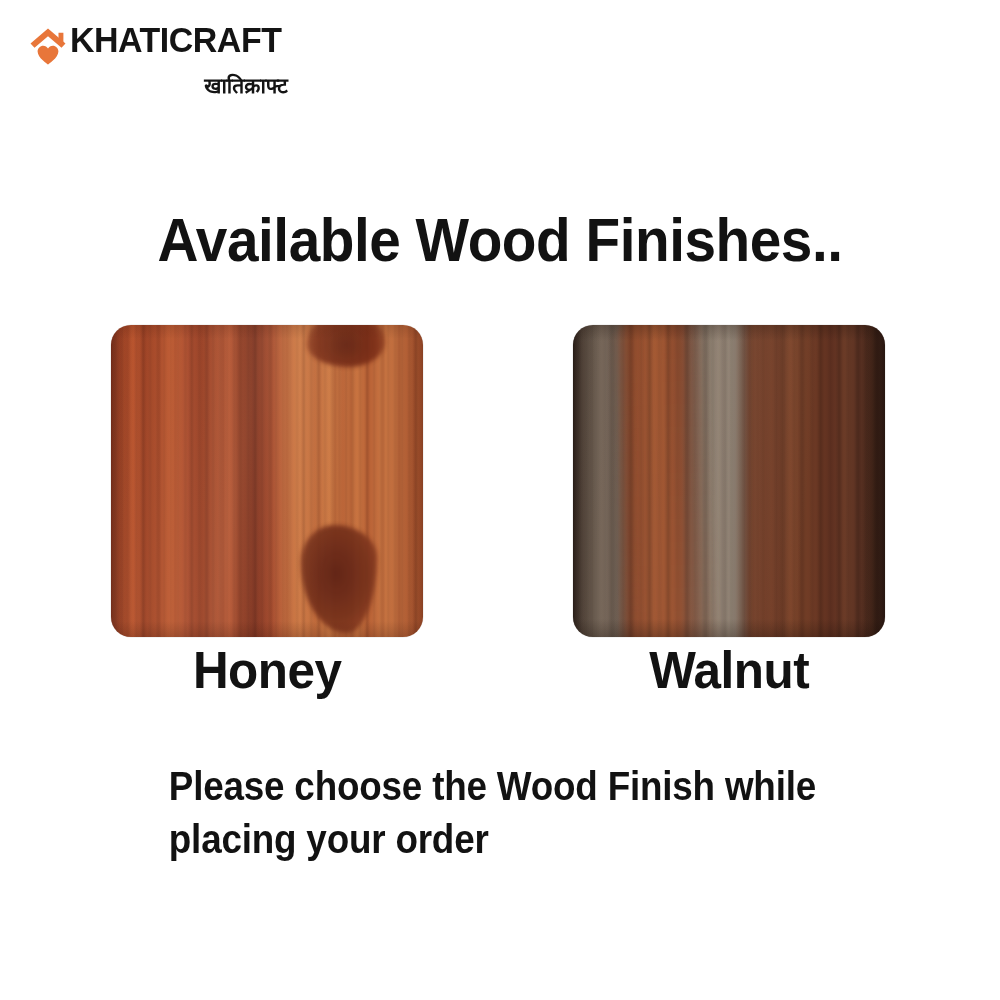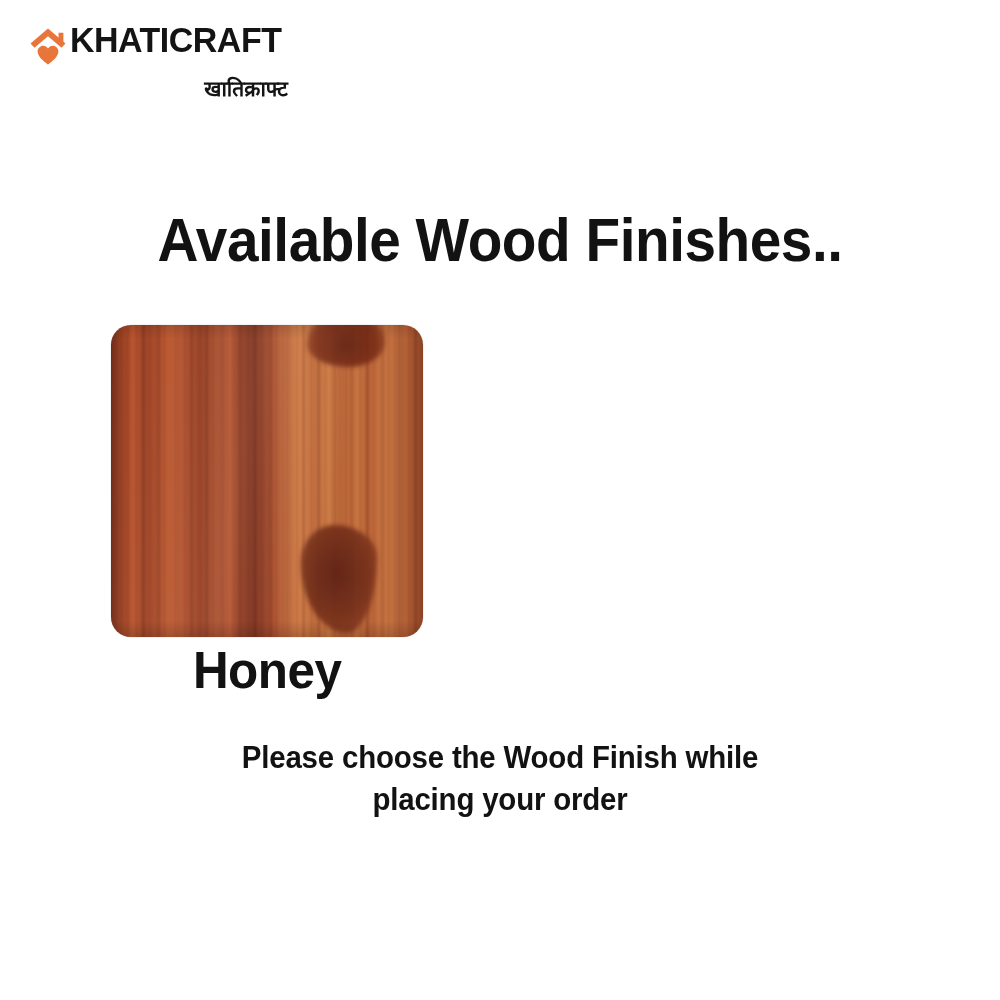--- a/index.html
+++ b/index.html
@@ -34,38 +34,37 @@
     height: 42px;
     flex: 0 0 auto;
     margin-top: 4px;
     margin-right: 2px;
   }
   .brand-text {
     display: flex;
     flex-direction: column;
     align-items: flex-end;
     line-height: 1;
-    gap: 8px;
   }
   .brand-wordmark {
     font-family: "Liberation Sans", sans-serif;
     font-weight: 700;
     font-size: 35px;
     letter-spacing: -0.5px;
     color: #141414;
     transform: scaleX(0.97);
     transform-origin: left center;
     white-space: nowrap;
   }
   .brand-sub {
-    font-family: Liberation Sans, sans-serif;
+    font-family: Liberation Serif, serif;
     font-weight: 700;
     font-size: 21px;
     color: #141414;
-    margin-top: 13px;
+    margin-top: 19px;
     white-space: nowrap;
   }
 
   
   .headline {
     position: absolute;
     left: 0;
     right: 0;
     top: 208px;
     text-align: center;
@@ -247,26 +246,25 @@
     color: #121212;
     transform: scaleX(0.95);
     white-space: nowrap;
   }
 
   
   .footer-note {
     position: absolute;
     left: 50%;
     transform: translateX(-50%);
-    top: 736px;
+    top: 760px;
     width: 720px;
-    text-align: center;
-    font-family: "Liberation Sans", sans-serif;
-    font-weight: 700;
-    font-size: 32px;
+    font-family: "Liberation Sans", sans-serif;
+    font-weight: 700;
+    font-size: 40px;
     line-height: 1.32;
     letter-spacing: -0.2px;
     color: #121212;
   }
   .footer-note span { display: block; }
   .footer-note .l1 { transform: scaleX(0.92); }
   .footer-note .l2 { transform: scaleX(0.92); }
 </style>
 </head>
 <body>
@@ -296,20 +294,31 @@
         <div class="grain honey-base"></div>
         <div class="grain honey-streaks"></div>
         <div class="honey-knot-a"></div>
         <div class="honey-knot-b"></div>
         <div class="grain honey-sheen"></div>
         <div class="grain honey-vign"></div>
       </div>
       <div class="swatch-label">Honey</div>
     </div>
 
+    <div class="swatch-cell walnut">
+      <div class="swatch">
+        <div class="grain walnut-base"></div>
+        <div class="walnut-rust"></div>
+        <div class="walnut-pale"></div>
+        <div class="grain walnut-streaks"></div>
+        <div class="grain walnut-sheen"></div>
+        <div class="grain walnut-vign"></div>
+      </div>
+      <div class="swatch-label">Walnut</div>
+    </div>
 
   </div>
 
   <div class="footer-note">
     <span class="l1">Please choose the Wood Finish while</span>
     <span class="l2">placing your order</span>
   </div>
 
 </div>
 

